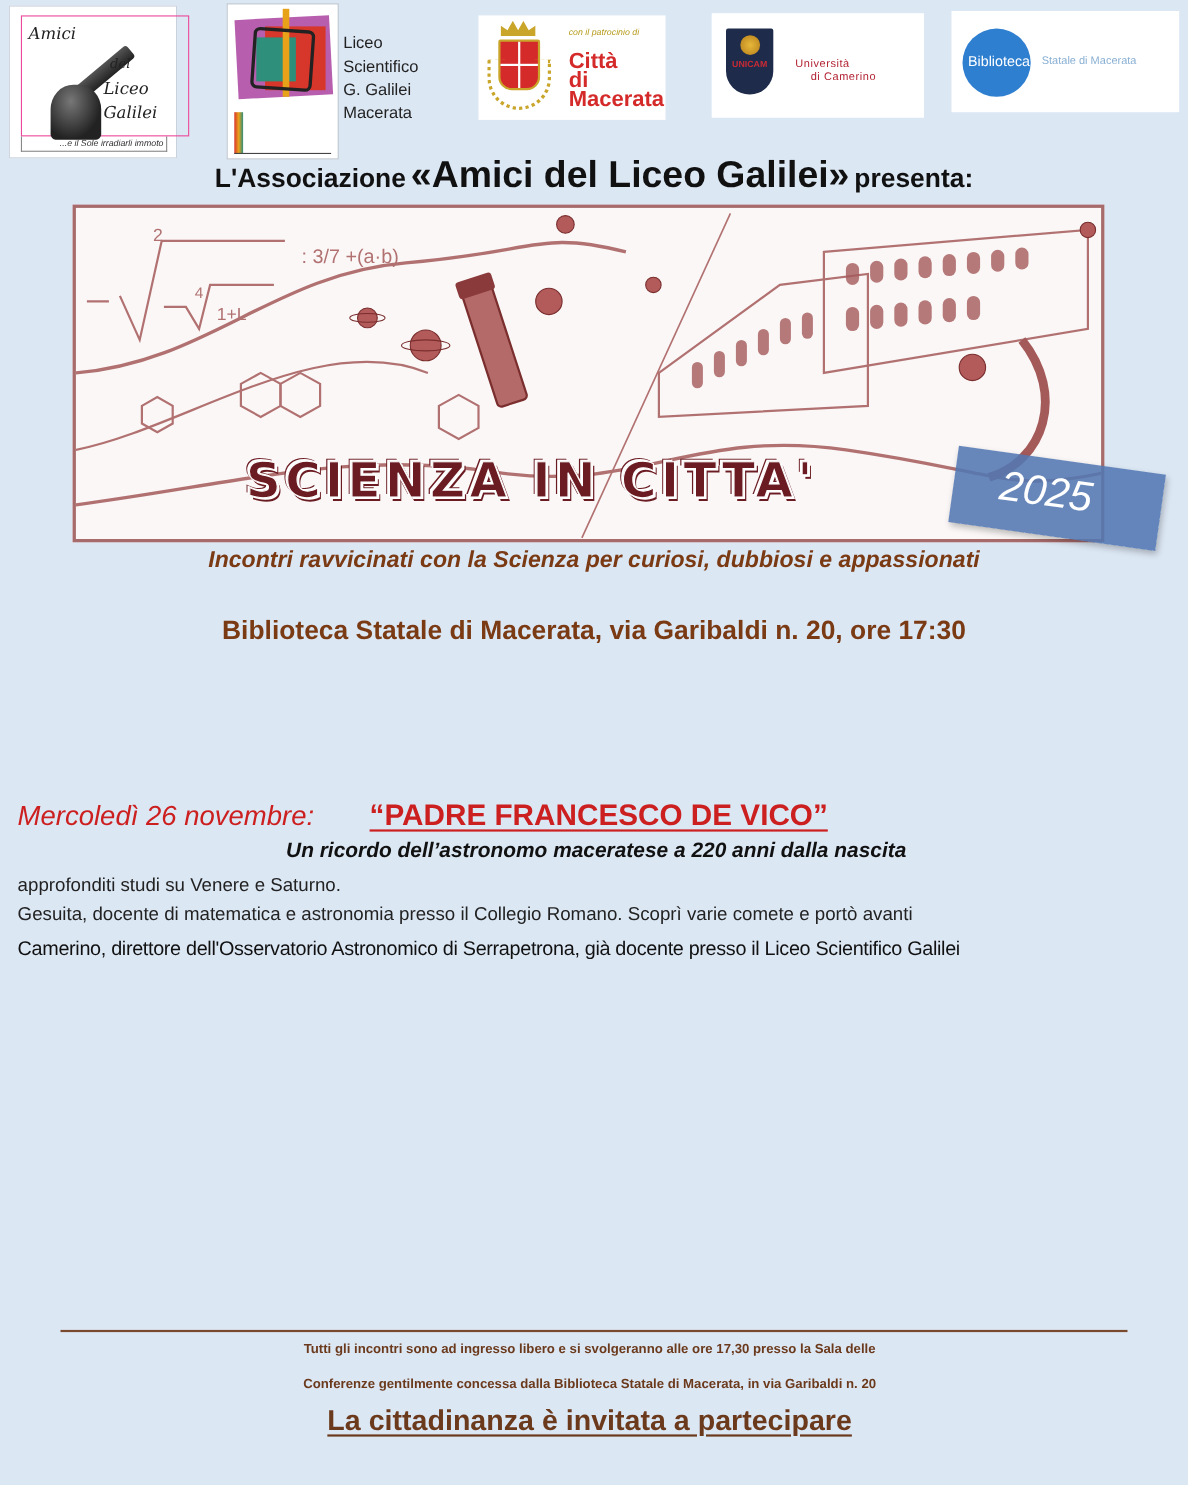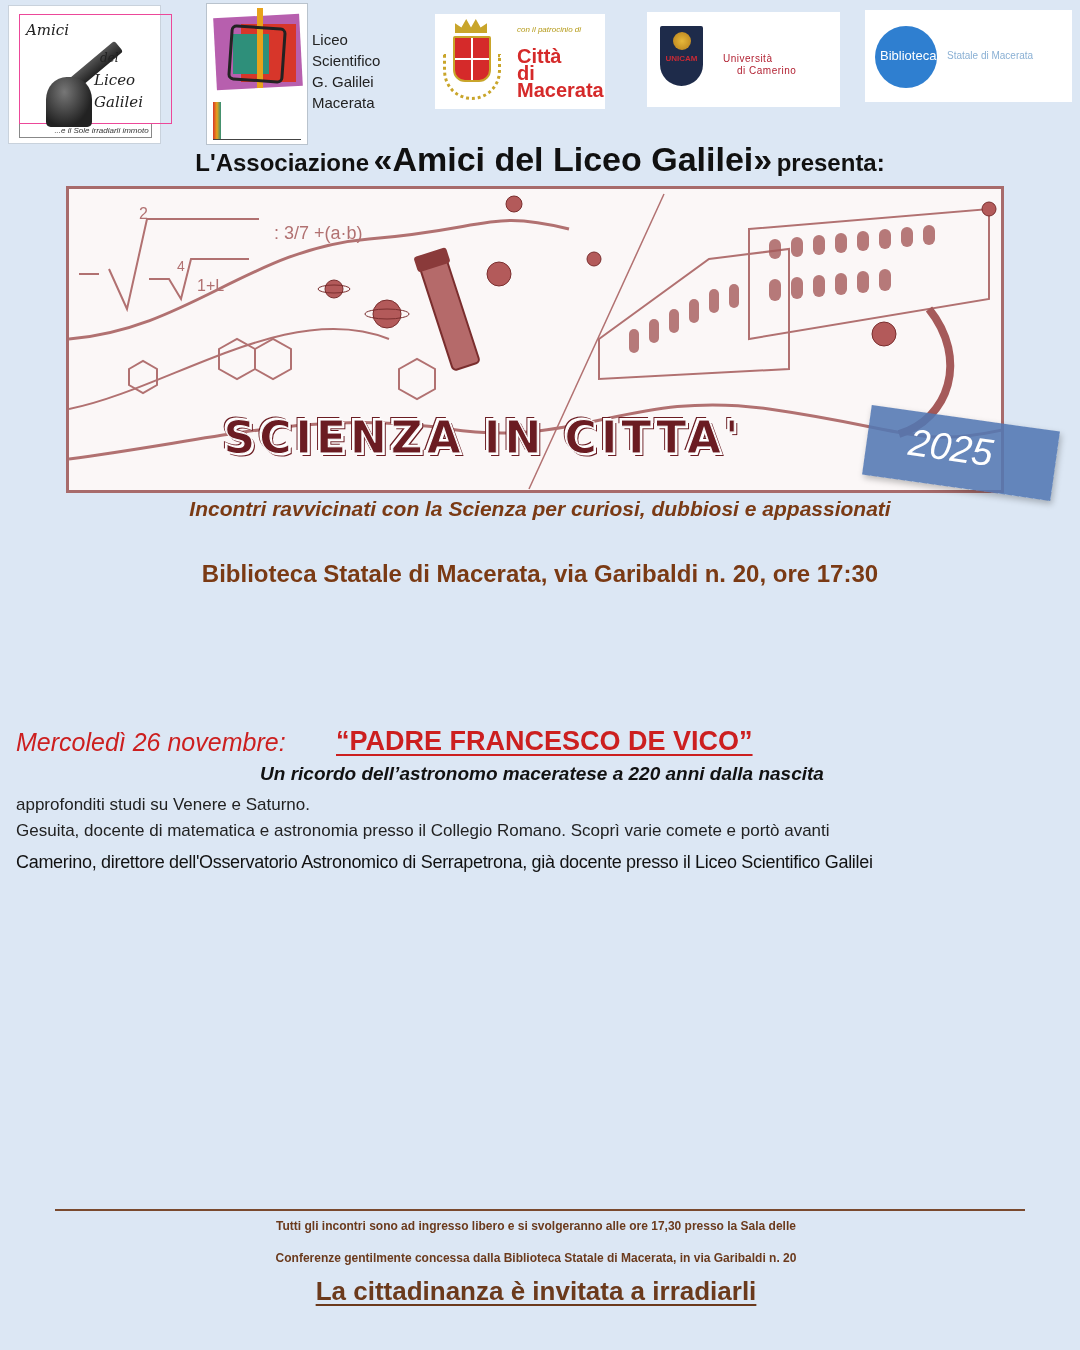--- a/index.html
+++ b/index.html
@@ -236,13 +236,13 @@
 </div>
 <div id="speaker" class="abs">
   <div>Camerino, direttore dell'Osservatorio Astronomico di Serrapetrona, già docente presso il Liceo Scientifico Galilei</div>
 </div>
 
 <div id="footer-rule" class="abs"></div>
 <div id="footer-text" class="abs">
   <div>Tutti gli incontri sono ad ingresso libero e si svolgeranno alle ore 17,30 presso la Sala delle</div>
   <div>Conferenze gentilmente concessa dalla Biblioteca Statale di Macerata, in via Garibaldi n. 20</div>
 </div>
-<div id="footer-invite" class="abs">La cittadinanza è invitata a irradiarli</div>
+<div id="footer-invite" class="abs">La cittadinanza è invitata a partecipare</div>
 
 </body></html>

